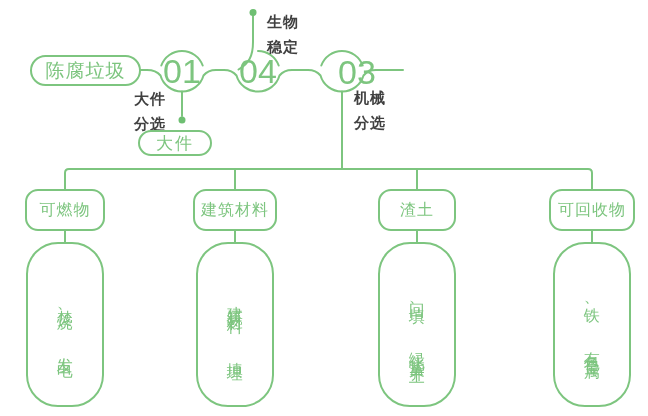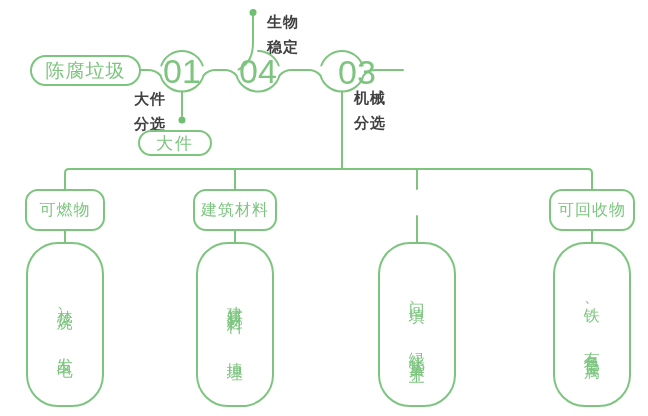--- a/index.html
+++ b/index.html
@@ -85,20 +85,23 @@
   <div class="pill out-large">
     <span>大件</span>
   </div>
 
   <div class="pill cat" style="left:65px;  width:80px;">
     <span>可燃物</span>
   </div>
   <div class="pill cat" style="left:235px; width:84px;">
     <span>建筑材料</span>
   </div>
+  <div class="pill cat" style="left:417px; width:78px;">
+    <span>渣土</span>
+  </div>
   <div class="pill cat" style="left:592px; width:86px;justify-content:center;">
     <span>可回收物</span>
   </div>
 
   <div class="rbox" style="left:26px;">
     <span class="rtext">焚烧、　发电</span>
   </div>
   <div class="rbox" style="left:196px;">
     <span class="rtext">建筑材料、　填埋</span>
   </div>

